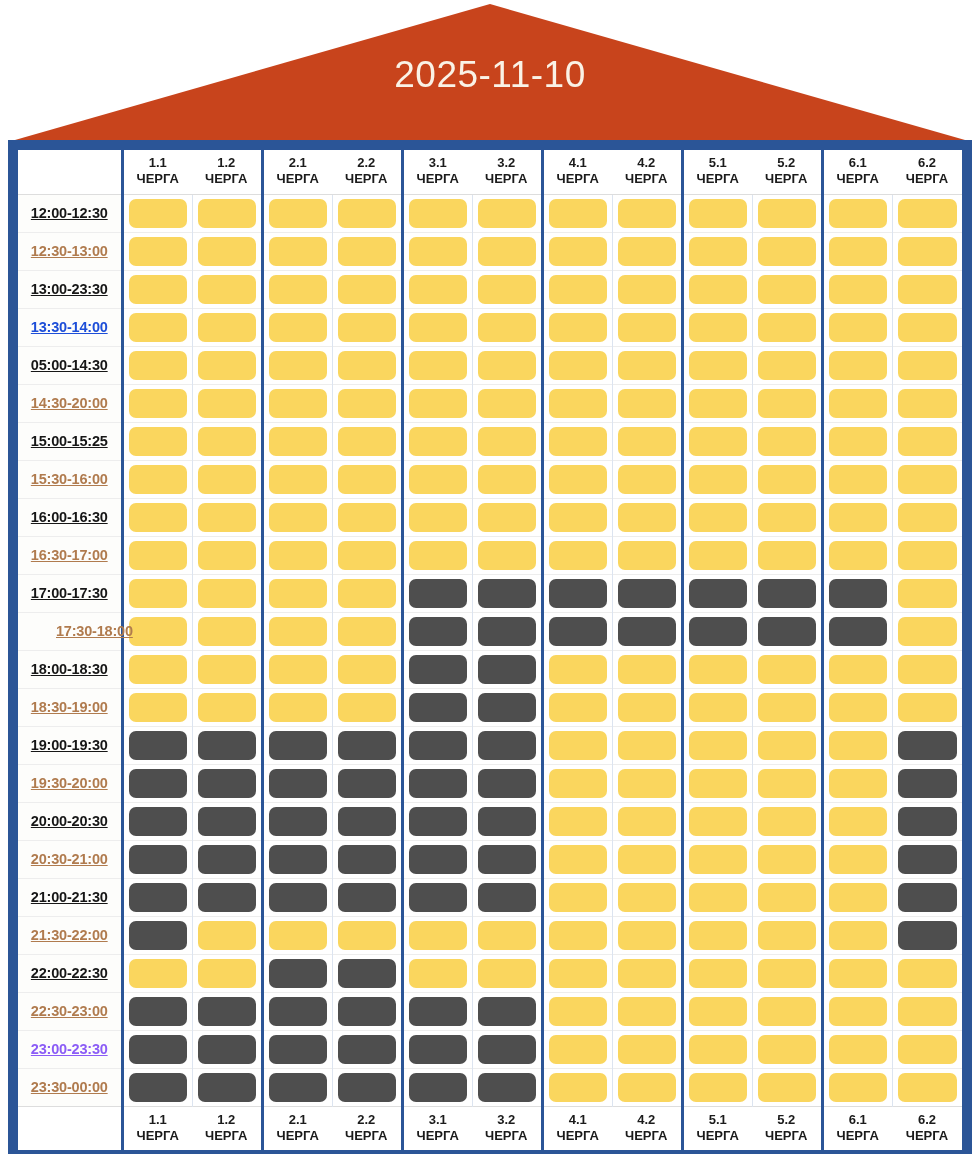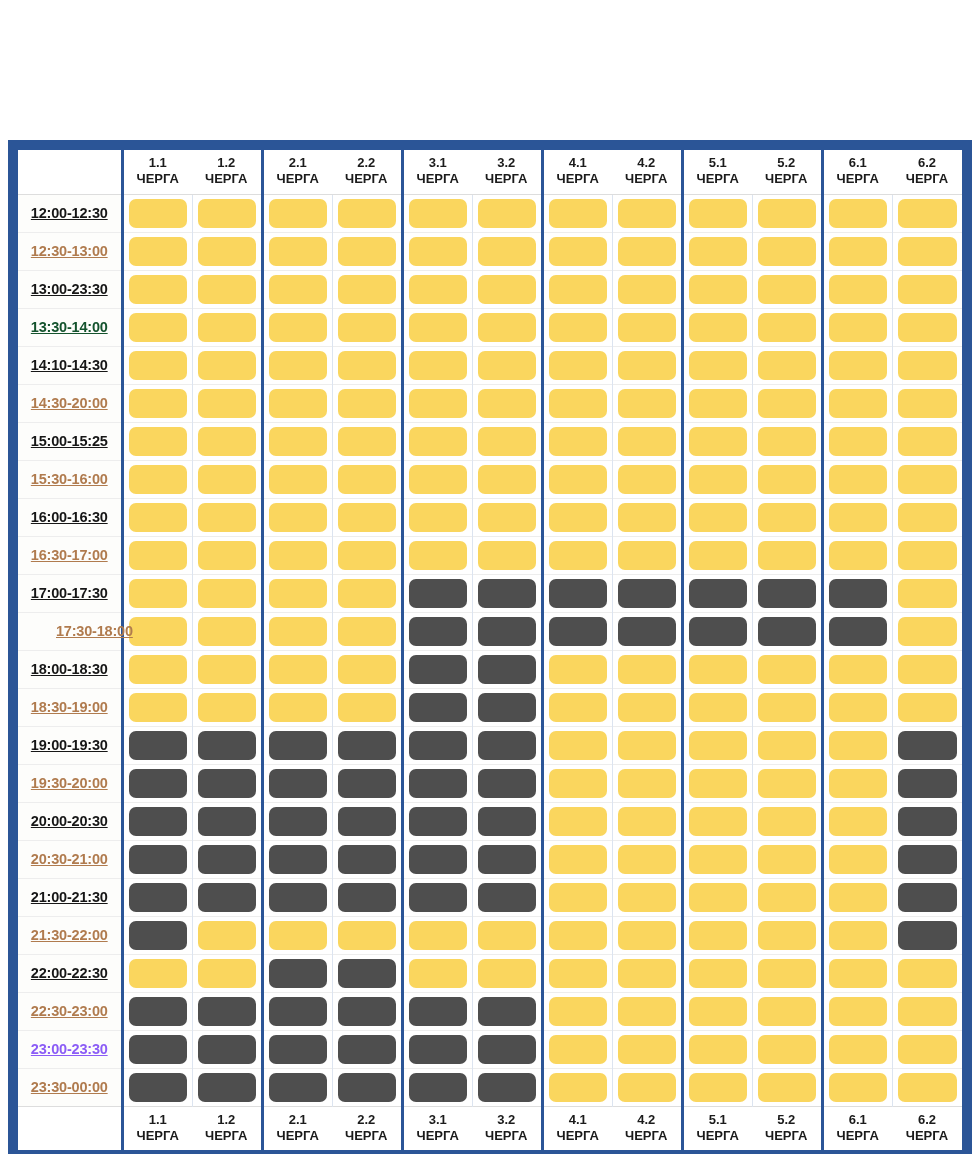--- a/index.html
+++ b/index.html
@@ -126,20 +126,26 @@
   tr.drow td.sep-timeend { border-left: 3px solid #2B5597; }
 
   tr.hdr td { border-bottom: 1px solid #DDDDDD; }
   tr.ftr td { border-top: 1px solid #DDDDDD; }
 </style>
 </head>
 <body>
 
 <div id="root">
 
+  <div class="roof-wrap">
+    <svg class="roof-svg" viewBox="0 0 980 142" preserveAspectRatio="none">
+      <polygon id="roof-poly" points="490,4 972,142 8,142" fill="#C8441C"></polygon>
+    </svg>
+    <div class="roof-title" style="color: rgb(250, 242, 230);">2025-11-10</div>
+  </div>
 
   <div class="frame" style="background: rgb(43, 85, 151);">
     <div class="frame-inner">
       <table class="sched">
         <colgroup id="colgroup-holder">
           <col class="timecol">
         <col class="qcol">
             <col class="qcol">
             <col class="qcol">
             <col class="qcol">
@@ -317,60 +323,60 @@
                 <div class="chip on" style="background: rgb(250, 214, 94);"></div>
               </td>
               <td class="cell sep-group" style="border-left-color: rgb(43, 85, 151);">
                 <div class="chip on" style="background: rgb(250, 214, 94);"></div>
               </td>
               <td class="cell sep-thin">
                 <div class="chip on" style="background: rgb(250, 214, 94);"></div>
               </td>
             </tr>
             <tr class="drow">
-              <td class="timelbl light" style="color: #14532d;">13:30-14:00</td>
-              <td class="cell sep-timeend" style="border-left-color: rgb(43, 85, 151);">
-                <div class="chip on" style="background: rgb(250, 214, 94);"></div>
-              </td>
-              <td class="cell sep-thin">
-                <div class="chip on" style="background: rgb(250, 214, 94);"></div>
-              </td>
-              <td class="cell sep-group" style="border-left-color: rgb(43, 85, 151);">
-                <div class="chip on" style="background: rgb(250, 214, 94);"></div>
-              </td>
-              <td class="cell sep-thin">
-                <div class="chip on" style="background: rgb(250, 214, 94);"></div>
-              </td>
-              <td class="cell sep-group" style="border-left-color: rgb(43, 85, 151);">
-                <div class="chip on" style="background: rgb(250, 214, 94);"></div>
-              </td>
-              <td class="cell sep-thin">
-                <div class="chip on" style="background: rgb(250, 214, 94);"></div>
-              </td>
-              <td class="cell sep-group" style="border-left-color: rgb(43, 85, 151);">
-                <div class="chip on" style="background: rgb(250, 214, 94);"></div>
-              </td>
-              <td class="cell sep-thin">
-                <div class="chip on" style="background: rgb(250, 214, 94);"></div>
-              </td>
-              <td class="cell sep-group" style="border-left-color: rgb(43, 85, 151);">
-                <div class="chip on" style="background: rgb(250, 214, 94);"></div>
-              </td>
-              <td class="cell sep-thin">
-                <div class="chip on" style="background: rgb(250, 214, 94);"></div>
-              </td>
-              <td class="cell sep-group" style="border-left-color: rgb(43, 85, 151);">
-                <div class="chip on" style="background: rgb(250, 214, 94);"></div>
-              </td>
-              <td class="cell sep-thin">
-                <div class="chip on" style="background: rgb(250, 214, 94);"></div>
-              </td>
-            </tr>
-            <tr class="drow">
-              <td class="timelbl dark" style="color: rgb(22, 22, 22);">14:10-14:30</td>
+              <td class="timelbl light" style="color: #1d4ed8;">13:30-14:00</td>
+              <td class="cell sep-timeend" style="border-left-color: rgb(43, 85, 151);">
+                <div class="chip on" style="background: rgb(250, 214, 94);"></div>
+              </td>
+              <td class="cell sep-thin">
+                <div class="chip on" style="background: rgb(250, 214, 94);"></div>
+              </td>
+              <td class="cell sep-group" style="border-left-color: rgb(43, 85, 151);">
+                <div class="chip on" style="background: rgb(250, 214, 94);"></div>
+              </td>
+              <td class="cell sep-thin">
+                <div class="chip on" style="background: rgb(250, 214, 94);"></div>
+              </td>
+              <td class="cell sep-group" style="border-left-color: rgb(43, 85, 151);">
+                <div class="chip on" style="background: rgb(250, 214, 94);"></div>
+              </td>
+              <td class="cell sep-thin">
+                <div class="chip on" style="background: rgb(250, 214, 94);"></div>
+              </td>
+              <td class="cell sep-group" style="border-left-color: rgb(43, 85, 151);">
+                <div class="chip on" style="background: rgb(250, 214, 94);"></div>
+              </td>
+              <td class="cell sep-thin">
+                <div class="chip on" style="background: rgb(250, 214, 94);"></div>
+              </td>
+              <td class="cell sep-group" style="border-left-color: rgb(43, 85, 151);">
+                <div class="chip on" style="background: rgb(250, 214, 94);"></div>
+              </td>
+              <td class="cell sep-thin">
+                <div class="chip on" style="background: rgb(250, 214, 94);"></div>
+              </td>
+              <td class="cell sep-group" style="border-left-color: rgb(43, 85, 151);">
+                <div class="chip on" style="background: rgb(250, 214, 94);"></div>
+              </td>
+              <td class="cell sep-thin">
+                <div class="chip on" style="background: rgb(250, 214, 94);"></div>
+              </td>
+            </tr>
+            <tr class="drow">
+              <td class="timelbl dark" style="color: rgb(22, 22, 22);">05:00-14:30</td>
               <td class="cell sep-timeend" style="border-left-color: rgb(43, 85, 151);">
                 <div class="chip on" style="background: rgb(250, 214, 94);"></div>
               </td>
               <td class="cell sep-thin">
                 <div class="chip on" style="background: rgb(250, 214, 94);"></div>
               </td>
               <td class="cell sep-group" style="border-left-color: rgb(43, 85, 151);">
                 <div class="chip on" style="background: rgb(250, 214, 94);"></div>
               </td>
               <td class="cell sep-thin">

